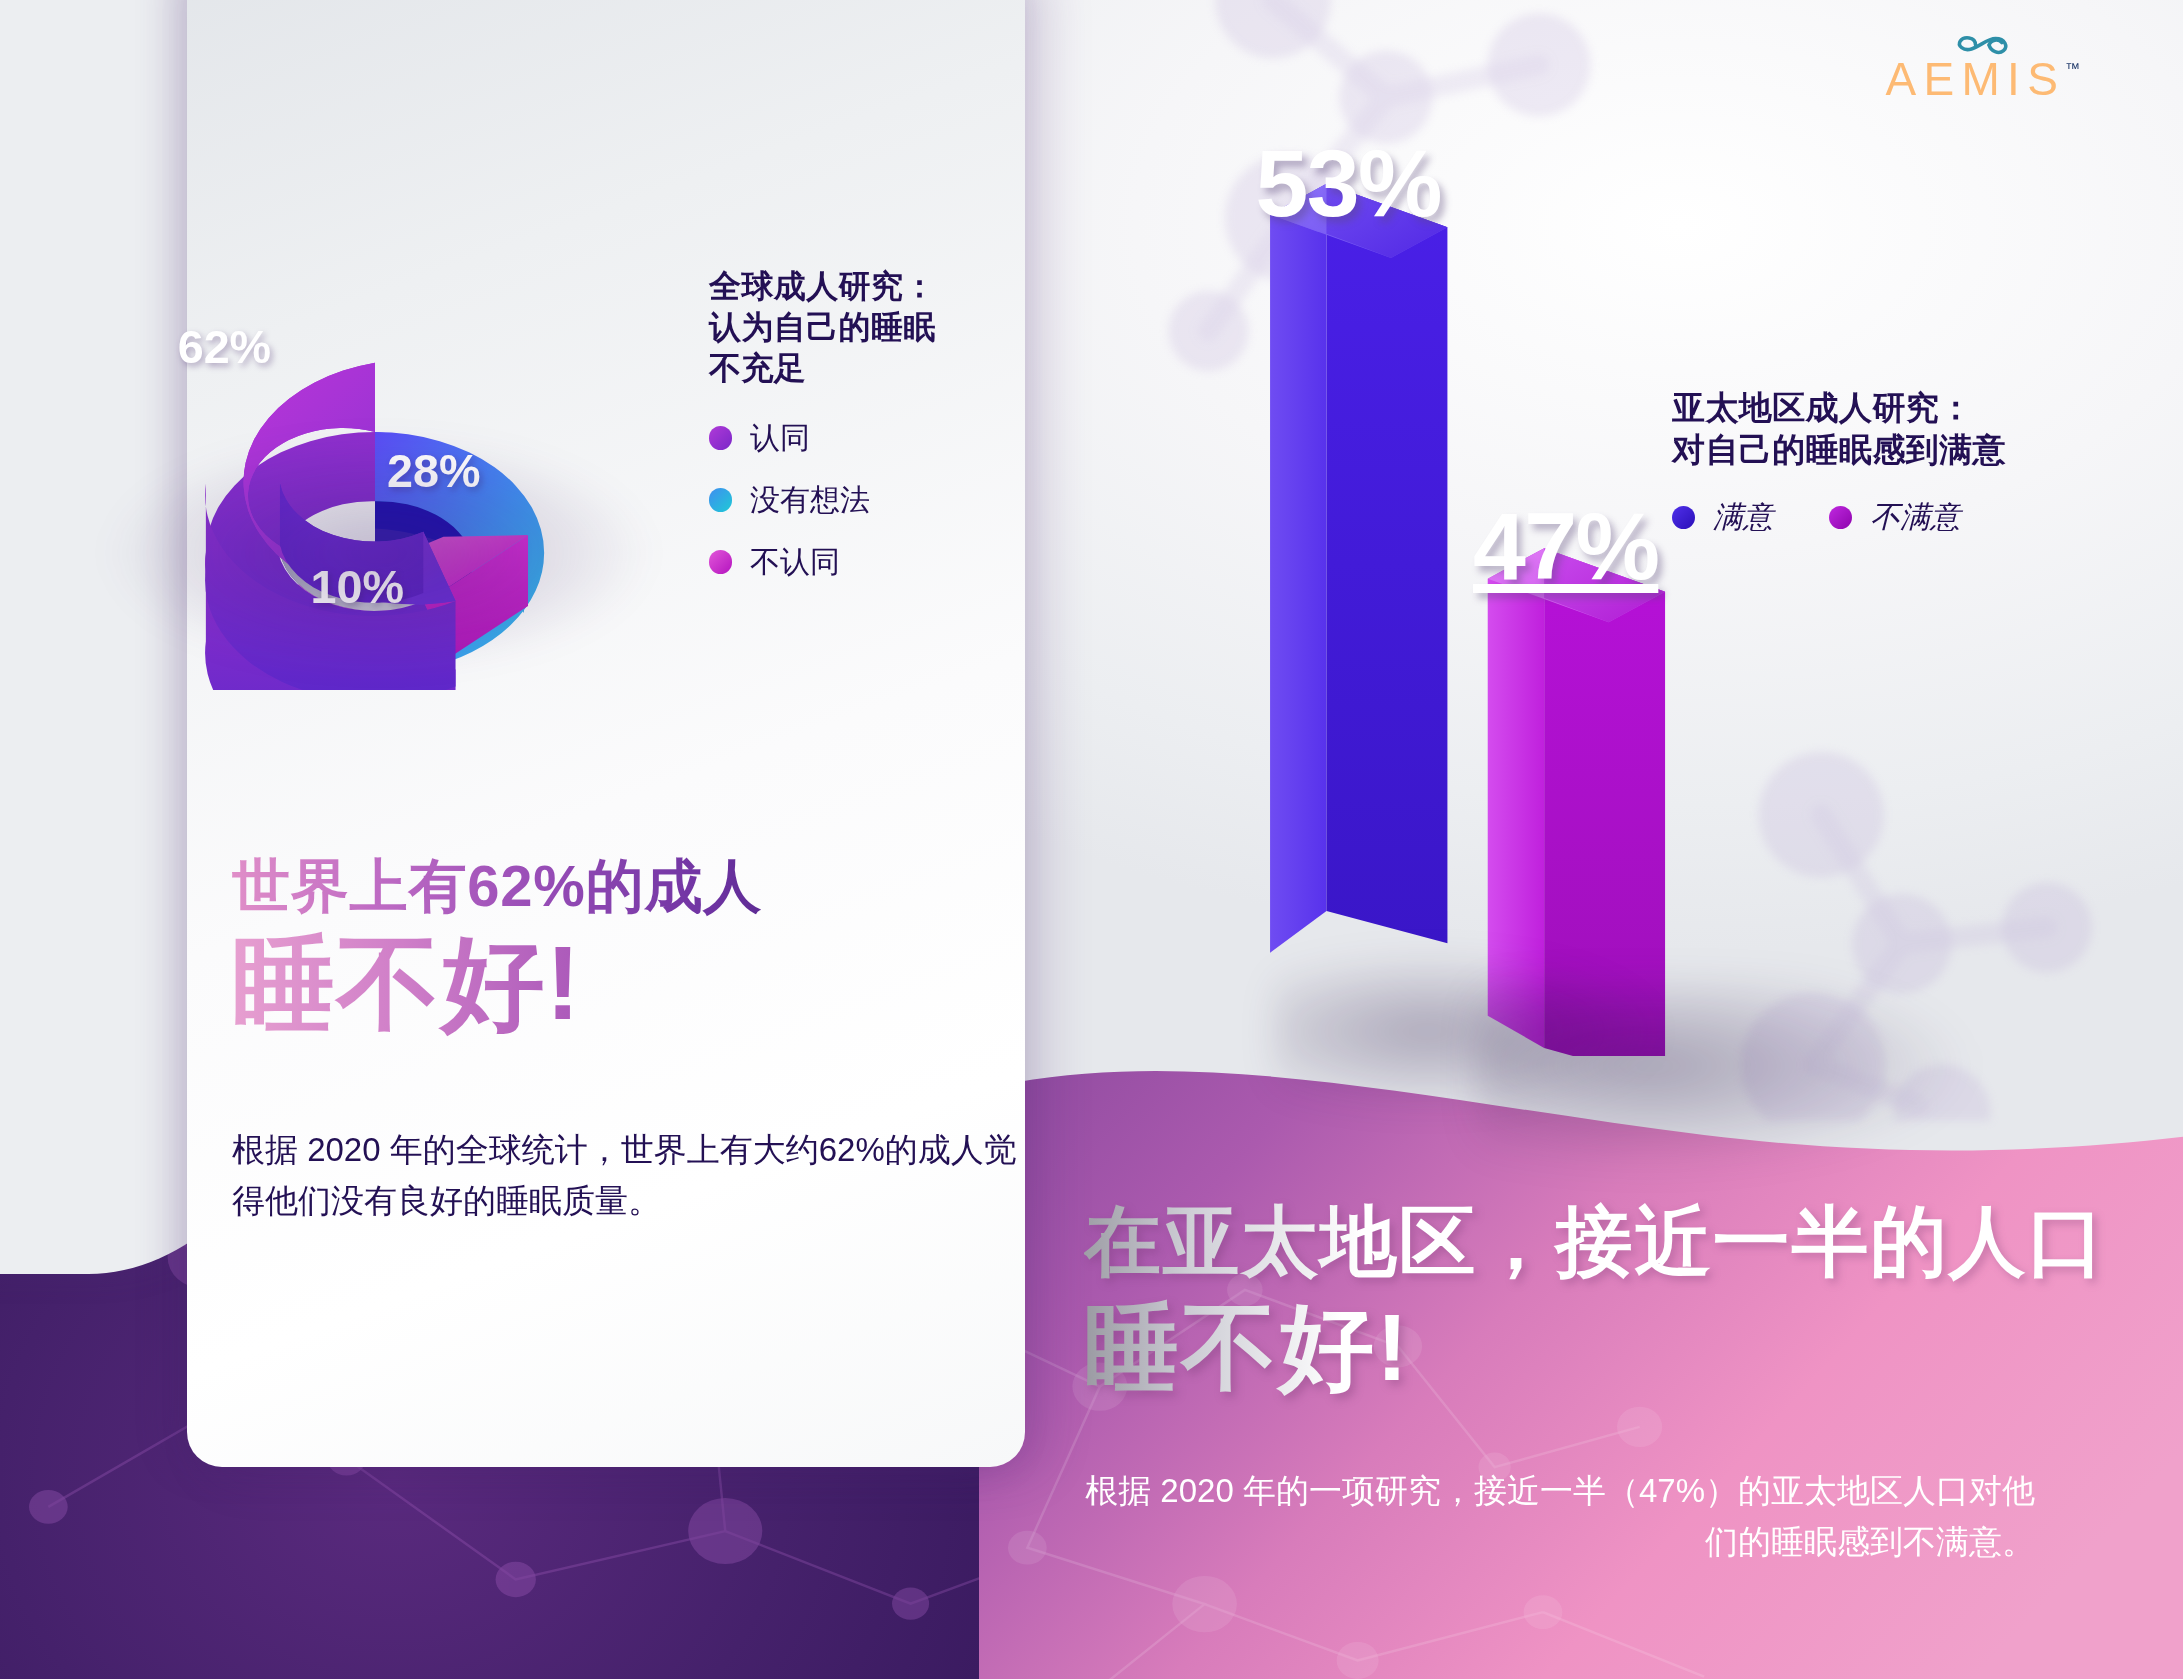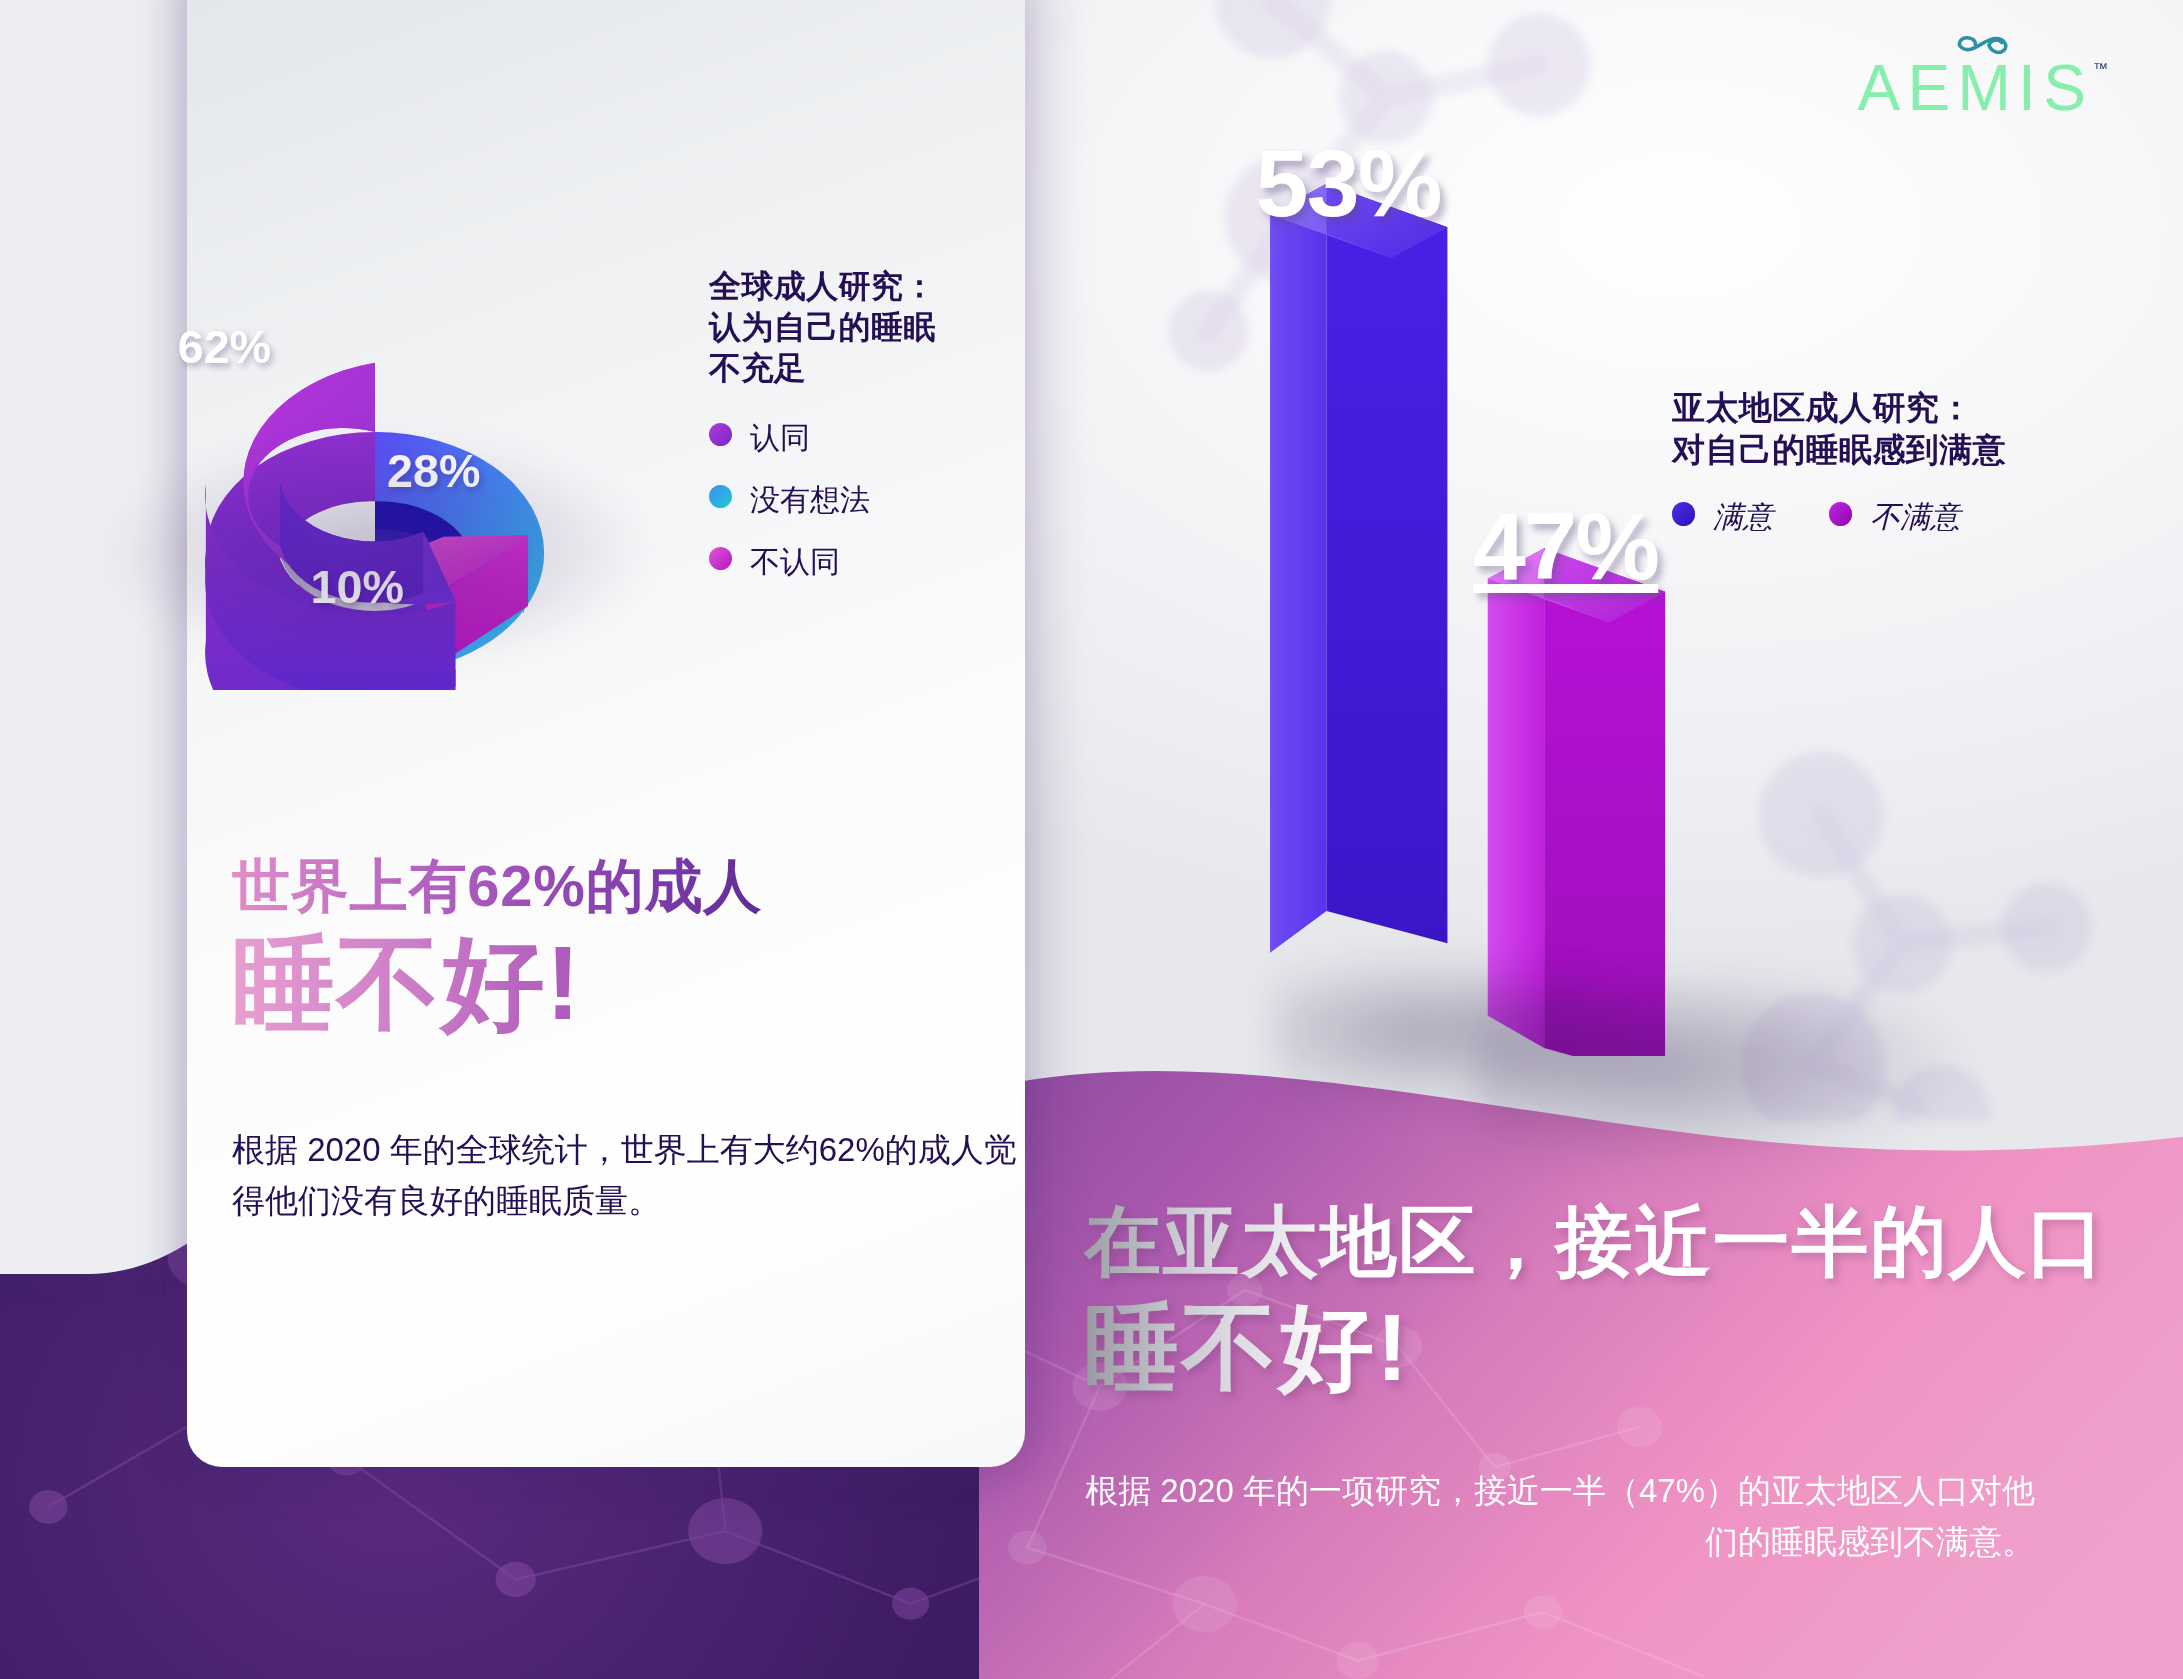--- a/index.html
+++ b/index.html
@@ -71,21 +71,21 @@
     filter:blur(14.5px);
   }
 
   
   .legend-left { position:absolute; left:709px; top:266px; width:322px; }
   .legend-title {
     color:#231054; font-weight:bold; font-size:32px; line-height:1.28; letter-spacing:0.4px;
   }
   .legend-title .sub { font-weight:bold; }
   .legend-items { margin-top:34px; }
-  .legend-row { display:flex; align-items:flex-start; margin-bottom:32px; }
+  .legend-row { display:flex; align-items:center; margin-bottom:32px; }
   .dot { width:23.4px; height:23.4px; border-radius:50%; margin-right:17.7px; flex:none; }
   .legend-label { color:#231054; font-size:30px; line-height:1; }
 
   
   .bars { position:absolute; left:1241px; top:137px; width:645px; height:919px; }
   .bar-shadow-a {
     position:absolute; left:32px; top:814px; width:387px; height:161px;
     background:radial-gradient(ellipse at 40% 50%, rgba(40,20,70,.30) 0%, rgba(40,20,70,0) 72%);
     filter:blur(16px);
   }
@@ -143,21 +143,21 @@
   .body-right {
     position:absolute; left:1084px; top:1465px; width:951px;
     color:#ffffff; font-size:33px; line-height:1.55;text-align:right;
   }
 
   
   .logo { position:absolute; right:79px; top:29px; width:242px; text-align:center; }
   .logo-mark { display:block; margin:0 auto -4.8px auto; }
   .logo-row { display:flex; align-items:flex-start; justify-content:center; }
   .logo-text {
-    color:#86efac; font-size:64px; letter-spacing:7.3px; line-height:1; font-weight:normal;text-align:center;
+    color:#fdba74; font-size:46px; letter-spacing:7.3px; line-height:1; font-weight:normal;text-align:center;
   }
   .logo-tm { color:#203a6b; font-size:15.3px; line-height:1; margin-top:4.8px; letter-spacing:0; }
 </style>
 </head>
 <body>
 
 <div id="stage">
 
   <div class="bg-dark"></div>
   <svg class="molecules-dark" viewBox="0 0 2709 2084" preserveAspectRatio="none">

